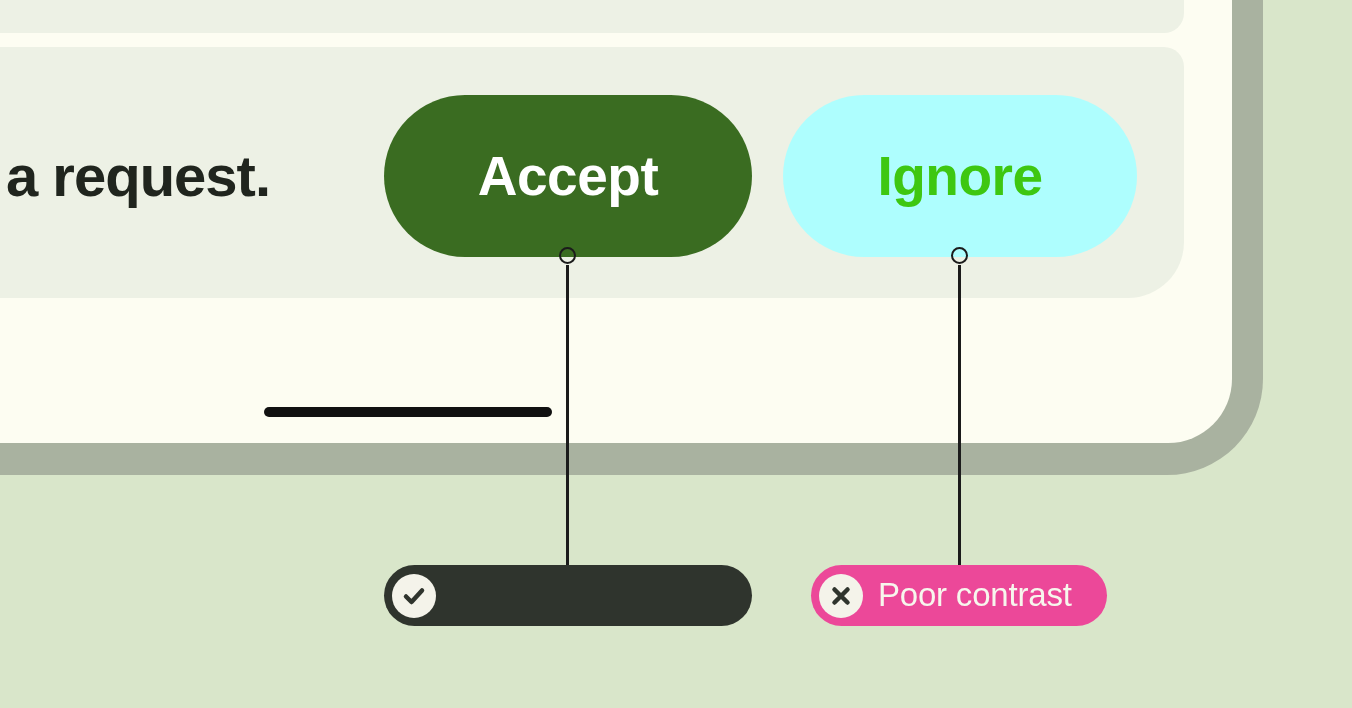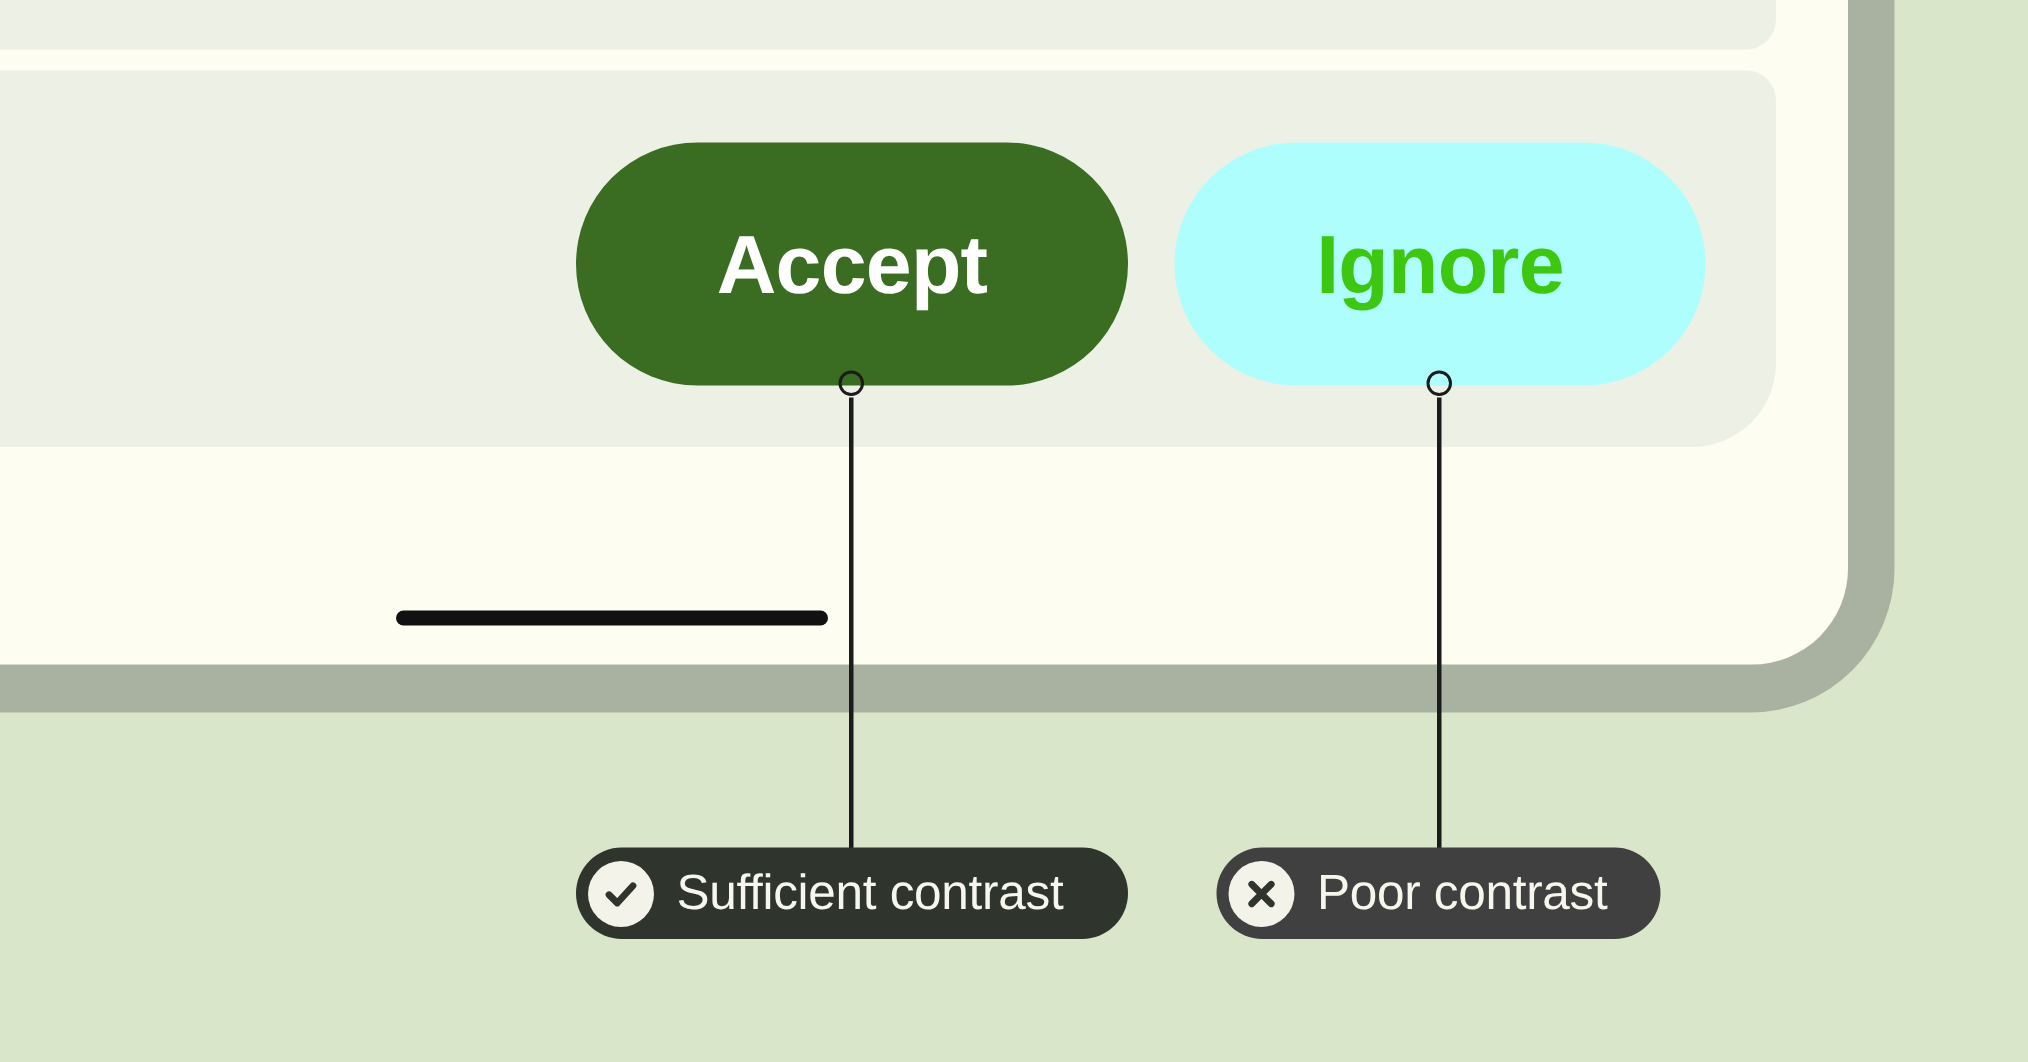--- a/index.html
+++ b/index.html
@@ -115,43 +115,43 @@
 <body>
 
 <div class="stage" style="background: rgb(217, 230, 202);">
 
   <div class="abs device-frame" style="background: rgb(169, 178, 160);"></div>
   <div class="abs device-screen" style="background: rgb(253, 253, 242);"></div>
 
   <div class="abs panel-top" style="background: rgb(237, 241, 229);"></div>
   <div class="abs panel-main" style="background: rgb(237, 241, 229);"></div>
 
+  <div class="abs message-text" style="color: rgb(32, 37, 30);">a request.</div>
 
   <button class="abs pill-button btn-ignore" style="background: rgb(174, 254, 254); color: rgb(62, 199, 17);">Ignore</button>
 
   <button class="abs pill-button btn-accept" style="background: rgb(58, 108, 33); color: rgb(255, 255, 255);">Accept</button>
 
   <div class="abs home-indicator" style="background: rgb(17, 17, 17);"></div>
 
   <div class="abs anchor-circle anchor-1" style="border-color: rgb(27, 27, 27);"></div>
   <div class="abs leader-line line-1" style="background: rgb(27, 27, 27);"></div>
 
   <div class="abs anchor-circle anchor-2" style="border-color: rgb(27, 27, 27);"></div>
   <div class="abs leader-line line-2" style="background: rgb(27, 27, 27);"></div>
 
   <div class="abs chip chip-1" style="background: rgb(47, 52, 45);">
     <span class="chip-icon" style="background: rgb(244, 243, 234);">
       <svg width="26" height="26" viewBox="0 0 26 26">
         <path d="M5 13.5 L10.5 19 L21 7.5" fill="none" stroke="#2F342D" stroke-width="4.5" stroke-linecap="round" stroke-linejoin="round"></path>
       </svg>
     </span>
-    <span class="chip-label" style="color: rgb(247, 246, 237);">Sufficient contrast</span>
   </div>
 
-  <div class="abs chip chip-2" style="background: #404040;">
+  <div class="abs chip chip-2" style="background: #ec4899;">
     <span class="chip-icon" style="background: rgb(244, 243, 234);">
       <svg width="26" height="26" viewBox="0 0 26 26">
         <path d="M6.5 6.5 L19.5 19.5 M19.5 6.5 L6.5 19.5" fill="none" stroke="#2F342D" stroke-width="4.5" stroke-linecap="round" stroke-linejoin="round"></path>
       </svg>
     </span>
     <span class="chip-label" style="color: rgb(247, 246, 237);">Poor contrast</span>
   </div>
 
 </div>
 

